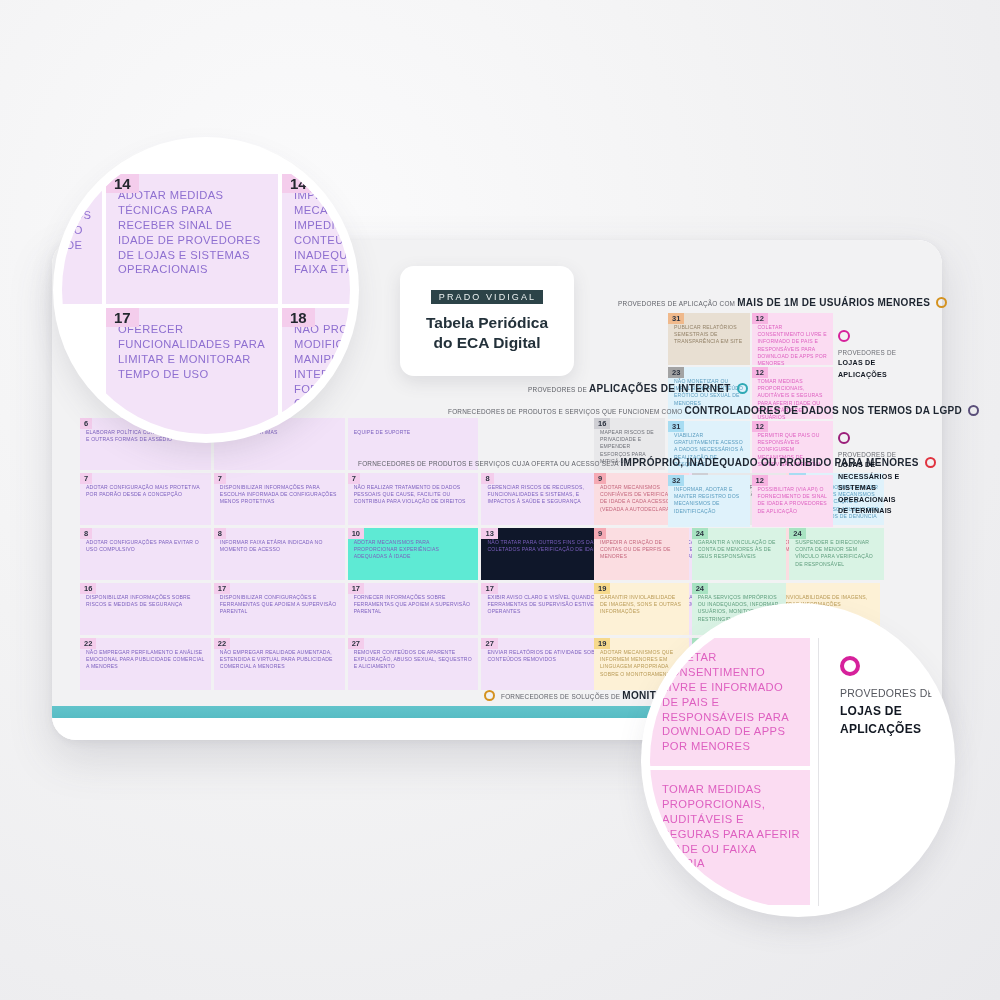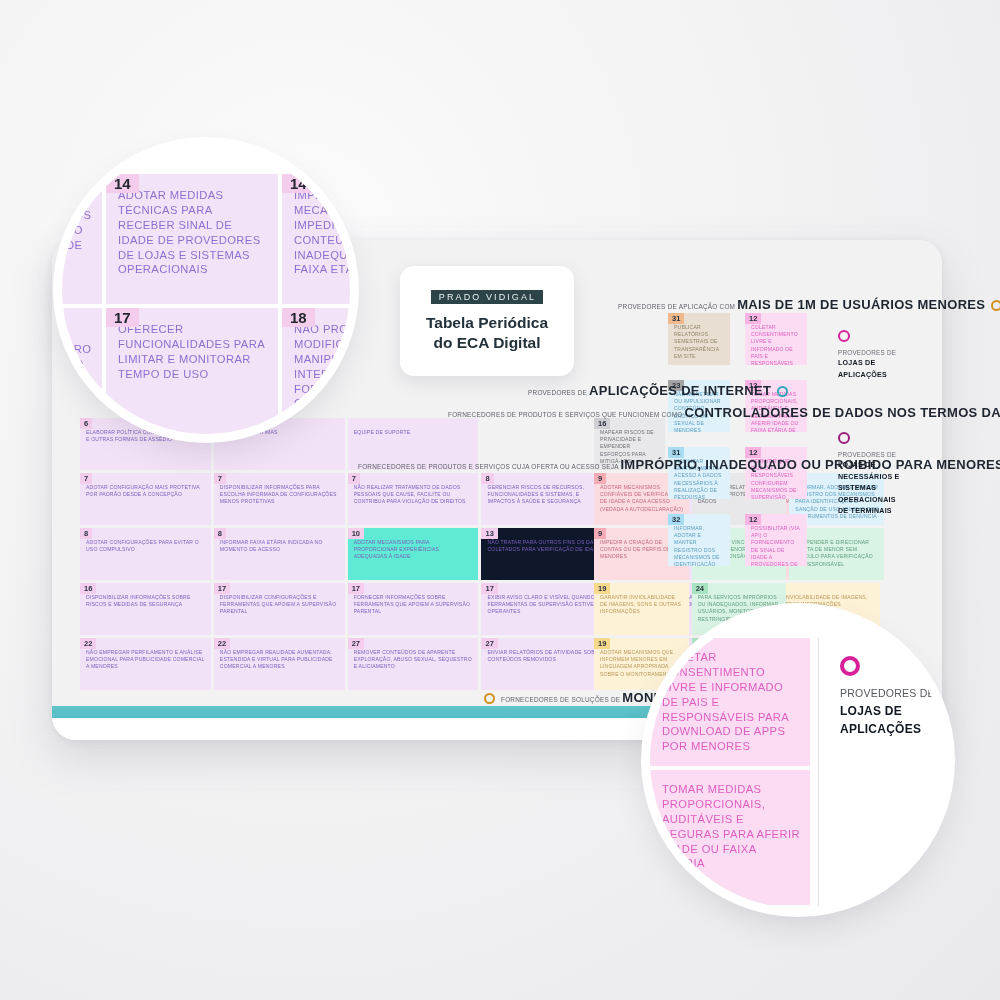--- a/index.html
+++ b/index.html
@@ -48,21 +48,21 @@
 
   
   .legend{
     position:absolute;z-index:5;display:flex;align-items:center;gap:6px;
     font-size:6.4px;letter-spacing:.25px;color:#5d5f66;white-space:nowrap;
   }
   .legend .ring{
     width:11px;height:11px;border-radius:50%;border:2.2px solid #888;
     box-sizing:border-box;flex:none;
   }
-  .legend b{color:#1d2530;font-size:13px;letter-spacing:.3px;}
+  .legend b{color:#1d2530;font-size:10px;letter-spacing:.3px;}
   .legend .txt{text-align:right;line-height:1.55;}
   .legend.left-ring .txt{text-align:left;}
 
   #lg-1m{left:618px;top:295px;}
   #lg-1m .ring{border-color:#d4921f;}
   #lg-internet{left:528px;top:381px;}
   #lg-internet .ring{border-color:#2fa9b5;}
   #lg-lgpd{left:448px;top:403px;}
   #lg-lgpd .ring{border-color:#5a4f7a;}
   #lg-impro{left:358px;top:455px;}
@@ -97,22 +97,22 @@
     font-weight:bold;color:#2b3240;line-height:11px;
   }
   .cell .body{
     font-size:5.1px;line-height:1.42;letter-spacing:.18px;
     color:#5b4f7d;text-transform:uppercase;
   }
   .cell.empty{background:transparent;}
 
   
   #grid-tr{
-    position:absolute;left:668px;top:313px;width:139px;
-    display:grid;grid-template-columns:repeat(2,1fr);gap:15px;z-index:3;
+    position:absolute;left:668px;top:313px;width:165px;
+    display:grid;grid-template-columns:repeat(2,1fr);gap:2px;z-index:3;
   }
 
   
   .mag{
     position:absolute;border-radius:50%;overflow:hidden;
     box-shadow:0 0 0 9px #fff, 0 14px 34px rgba(70,70,90,.18);
     background:#fff;z-index:20;
   }
   #mag-tl{left:62px;top:146px;width:288px;height:288px;}
   #mag-br{left:650px;top:612px;width:296px;height:296px;}
@@ -347,23 +347,20 @@
       <div class="mnum">17</div>
       <div class="mbody">OFERECER FUNCIONALIDADES PARA LIMITAR E MONITORAR TEMPO DE USO</div>
     </div>
     <div class="mag-cell" style="left: 220px; top: 162px; width: 150px; height: 135px;">
       <div class="mnum">18</div>
       <div class="mbody">NÃO PROJETAR, MODIFICAR OU MANIPULAR INTERFACES DE FORMA A COMPROMETER AUTONOMIA E ESCOLHA</div>
     </div>
     <div class="mag-cell" style="left: 0px; top: 28px; width: 40px; height: 130px; padding: 34px 2px 0px 4px;">
       <div class="mbody">DOS ÃO DE</div>
     </div>
-    <div class="mag-cell" style="left: 0px; top: 162px; width: 40px; height: 135px; padding: 34px 2px 0px 4px;">
-      <div class="mbody">ARO DO</div>
-    </div>
   </div>
 
 <div class="mag" id="mag-br">
     <div class="mag-cell pinkc" style="left: -10px; top: 26px; width: 170px; height: 128px; padding: 12px 8px 0px 22px;">
       <div class="mbody">COLETAR CONSENTIMENTO LIVRE E INFORMADO DE PAIS E RESPONSÁVEIS PARA DOWNLOAD DE APPS POR MENORES</div>
     </div>
     <div class="mag-cell pinkc" style="left: -10px; top: 158px; width: 170px; height: 135px; padding: 12px 8px 0px 22px;">
       <div class="mbody">TOMAR MEDIDAS PROPORCIONAIS, AUDITÁVEIS E SEGURAS PARA AFERIR IDADE OU FAIXA ETÁRIA</div>
     </div>
     <div class="legend-right" style="left: 190px; top: 44px;">

